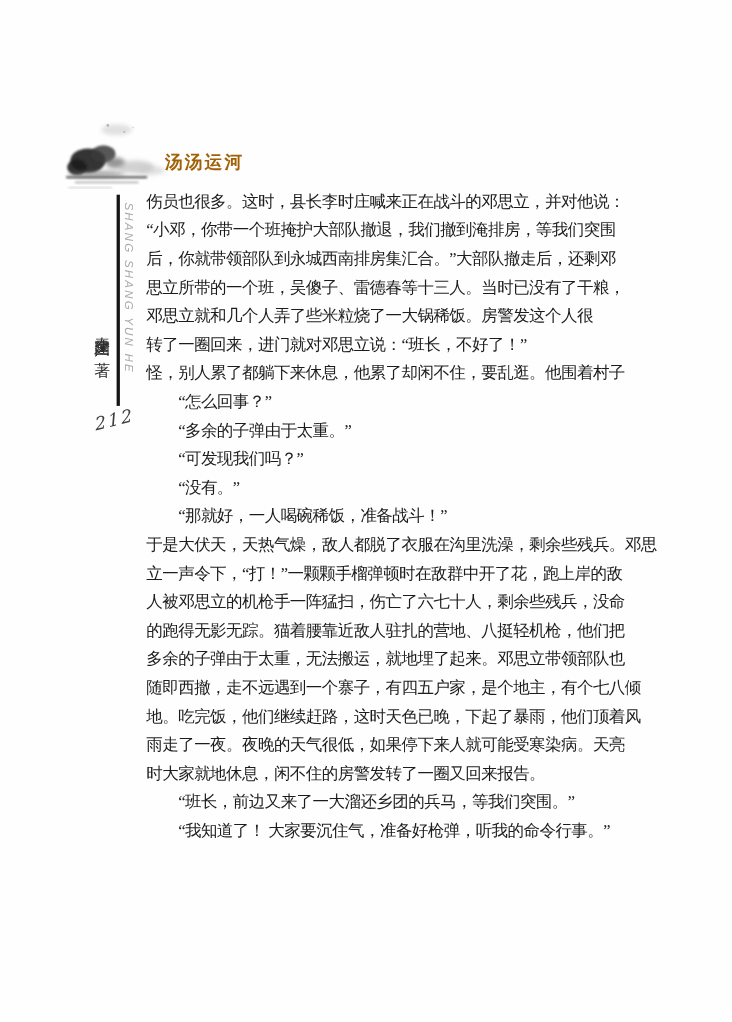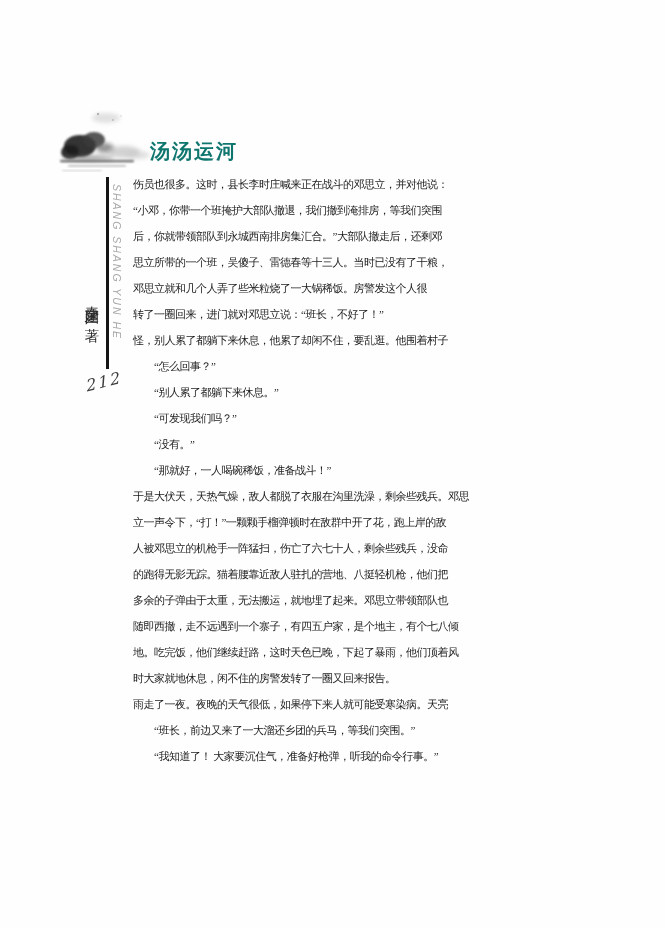--- a/index.html
+++ b/index.html
@@ -21,24 +21,24 @@
     position: absolute;
     left: 58px;
     top: 110px;
     width: 105px;
     height: 70px;
   }
   .book-title {
     position: absolute;
     left: 150px;
     top: 138px;
-    font-size: 20px;
+    font-size: 16px;
     font-weight: bold;
     letter-spacing: 2px;
-    color: #0f766e;
+    color: #a16207;
     font-family: "Liberation Sans", "DejaVu Sans", sans-serif;
   }
   
   .side-rule {
     position: absolute;
     left: 106px;
     top: 177px;
     width: 2.5px;
     height: 192px;
     background: #151515;
@@ -81,21 +81,21 @@
   
   .body-text {
     position: absolute;
     left: 133px;
     top: 171px;
     width: 414px;
   }
   .body-text .line {
     height: 26px;
     line-height: 26px;
-    font-size: 11px;
+    font-size: 15px;
     letter-spacing: -0.5px;
     white-space: nowrap;
     color: #1c1c1c;
   }
 </style>
 </head>
 <body>
 
 <div class="page">
 
@@ -137,30 +137,30 @@
 
   <div class="body-text" id="body-text">
       <div class="line">伤员也很多。这时，县长李时庄喊来正在战斗的邓思立，并对他说：</div>
       <div class="line">“小邓，你带一个班掩护大部队撤退，我们撤到淹排房，等我们突围</div>
       <div class="line">后，你就带领部队到永城西南排房集汇合。”大部队撤走后，还剩邓</div>
       <div class="line">思立所带的一个班，吴傻子、雷德春等十三人。当时已没有了干粮，</div>
       <div class="line">邓思立就和几个人弄了些米粒烧了一大锅稀饭。房警发这个人很</div>
       <div class="line">转了一圈回来，进门就对邓思立说：“班长，不好了！”</div>
       <div class="line">怪，别人累了都躺下来休息，他累了却闲不住，要乱逛。他围着村子</div>
       <div class="line">　　“怎么回事？”</div>
-      <div class="line">　　“别人累了都躺下来休息。”</div>
+      <div class="line">　　“多余的子弹由于太重。”</div>
       <div class="line">　　“可发现我们吗？”</div>
       <div class="line">　　“没有。”</div>
       <div class="line">　　“那就好，一人喝碗稀饭，准备战斗！”</div>
       <div class="line">于是大伏天，天热气燥，敌人都脱了衣服在沟里洗澡，剩余些残兵。邓思</div>
       <div class="line">立一声令下，“打！”一颗颗手榴弹顿时在敌群中开了花，跑上岸的敌</div>
       <div class="line">人被邓思立的机枪手一阵猛扫，伤亡了六七十人，剩余些残兵，没命</div>
       <div class="line">的跑得无影无踪。猫着腰靠近敌人驻扎的营地、八挺轻机枪，他们把</div>
       <div class="line">多余的子弹由于太重，无法搬运，就地埋了起来。邓思立带领部队也</div>
       <div class="line">随即西撤，走不远遇到一个寨子，有四五户家，是个地主，有个七八倾</div>
       <div class="line">地。吃完饭，他们继续赶路，这时天色已晚，下起了暴雨，他们顶着风</div>
+      <div class="line">雨走了一夜。夜晚的天气很低，如果停下来人就可能受寒染病。天亮</div>
       <div class="line">时大家就地休息，闲不住的房警发转了一圈又回来报告。</div>
-      <div class="line">雨走了一夜。夜晚的天气很低，如果停下来人就可能受寒染病。天亮</div>
       <div class="line">　　“班长，前边又来了一大溜还乡团的兵马，等我们突围。”</div>
       <div class="line">　　“我知道了！ 大家要沉住气，准备好枪弹，听我的命令行事。”</div>
     </div>
 
 </div>
 
 </body></html>

